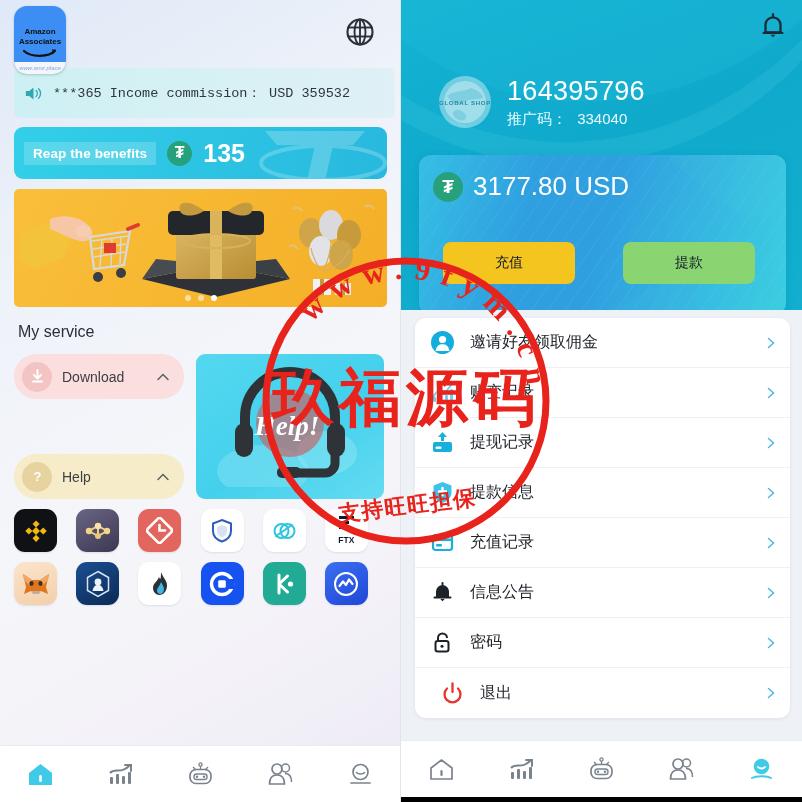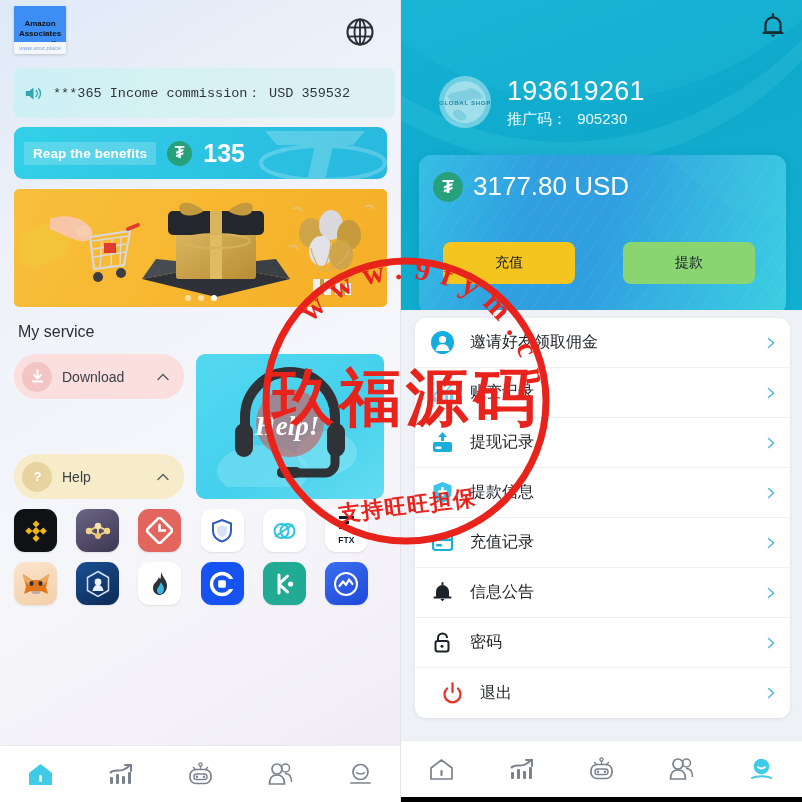--- a/index.html
+++ b/index.html
@@ -20,24 +20,24 @@
   }
   .panel-left::after{
     content:""; position:absolute; right:0; top:0; width:1px; height:802px;
     background:#e2e4ea;
   }
   .lp-topbar {
     position: relative; height: 62px; padding: 6px 12px 0 14px;
     display: flex; align-items: flex-start; justify-content: space-between;
   }
   .amz-logo {
-    width: 52px; height: 48px; border-radius: 1px;
+    width: 52px; height: 68px; border-radius: 13px;
     background: #3c8ef5;
     display: flex; flex-direction: column; align-items: center; justify-content: flex-start;
-    padding-top: 13px; position: relative; overflow: hidden;
+    padding-top: 21px; position: relative; overflow: hidden;
     box-shadow: 0 1px 3px rgba(0,0,0,.18);
   }
   .amz-l1 { font-size: 8px; font-weight: 700; color: #111; line-height: 10px; }
   .amz-l2 { font-size: 8px; font-weight: 700; color: #111; line-height: 10px; }
   .amz-smile { width: 34px; height: 11px; margin-top: 1px; }
   .amz-url {
     position: absolute; bottom: 0; left: 0; right: 0; height: 12px;
     background: #f4f6f9; color: #7fa9e0; font-size: 6px;
     display: flex; align-items: center; justify-content: center; font-style: italic;
   }
@@ -492,24 +492,24 @@
         <div class="gs-logo">
           <svg width="56" height="56" viewBox="0 0 56 56">
             <circle cx="28" cy="28" r="26" fill="#ffffff" opacity=".40"></circle>
             <circle cx="28" cy="28" r="21" fill="#bfe9f2" opacity=".6"></circle>
             <path d="M10 22 C18 16 28 18 34 14 C40 16 46 20 46 24 C40 26 34 24 28 28 C22 32 16 30 10 22 Z" fill="#7fcfe0"></path>
             <path d="M16 38 C20 34 24 36 28 40 C32 44 26 48 22 46 C18 44 16 42 16 38 Z" fill="#7fcfe0"></path>
             <text x="28" y="31" font-size="6.2" font-weight="700" fill="#2a8aa0" text-anchor="middle" letter-spacing="0.6" font-family="Liberation Sans, sans-serif">GLOBAL SHOP</text>
           </svg>
         </div>
         <div>
-          <div class="acct-name">193619261</div>
+          <div class="acct-name">164395796</div>
           <div class="acct-code">
             <span>推广码：</span>
-            <span style="margin-left:6px;">905230</span>
+            <span style="margin-left:6px;">334040</span>
           </div>
         </div>
       </div>
 
       <div class="bal-card">
         <svg class="pattern" viewBox="0 0 370 160" preserveAspectRatio="none">
           <defs>
             <pattern id="hatch" width="14" height="14" patternUnits="userSpaceOnUse" patternTransform="rotate(35)">
               <line x1="0" y1="0" x2="0" y2="14" stroke="#ffffff" stroke-width="1.5" opacity=".25"></line>
             </pattern>

